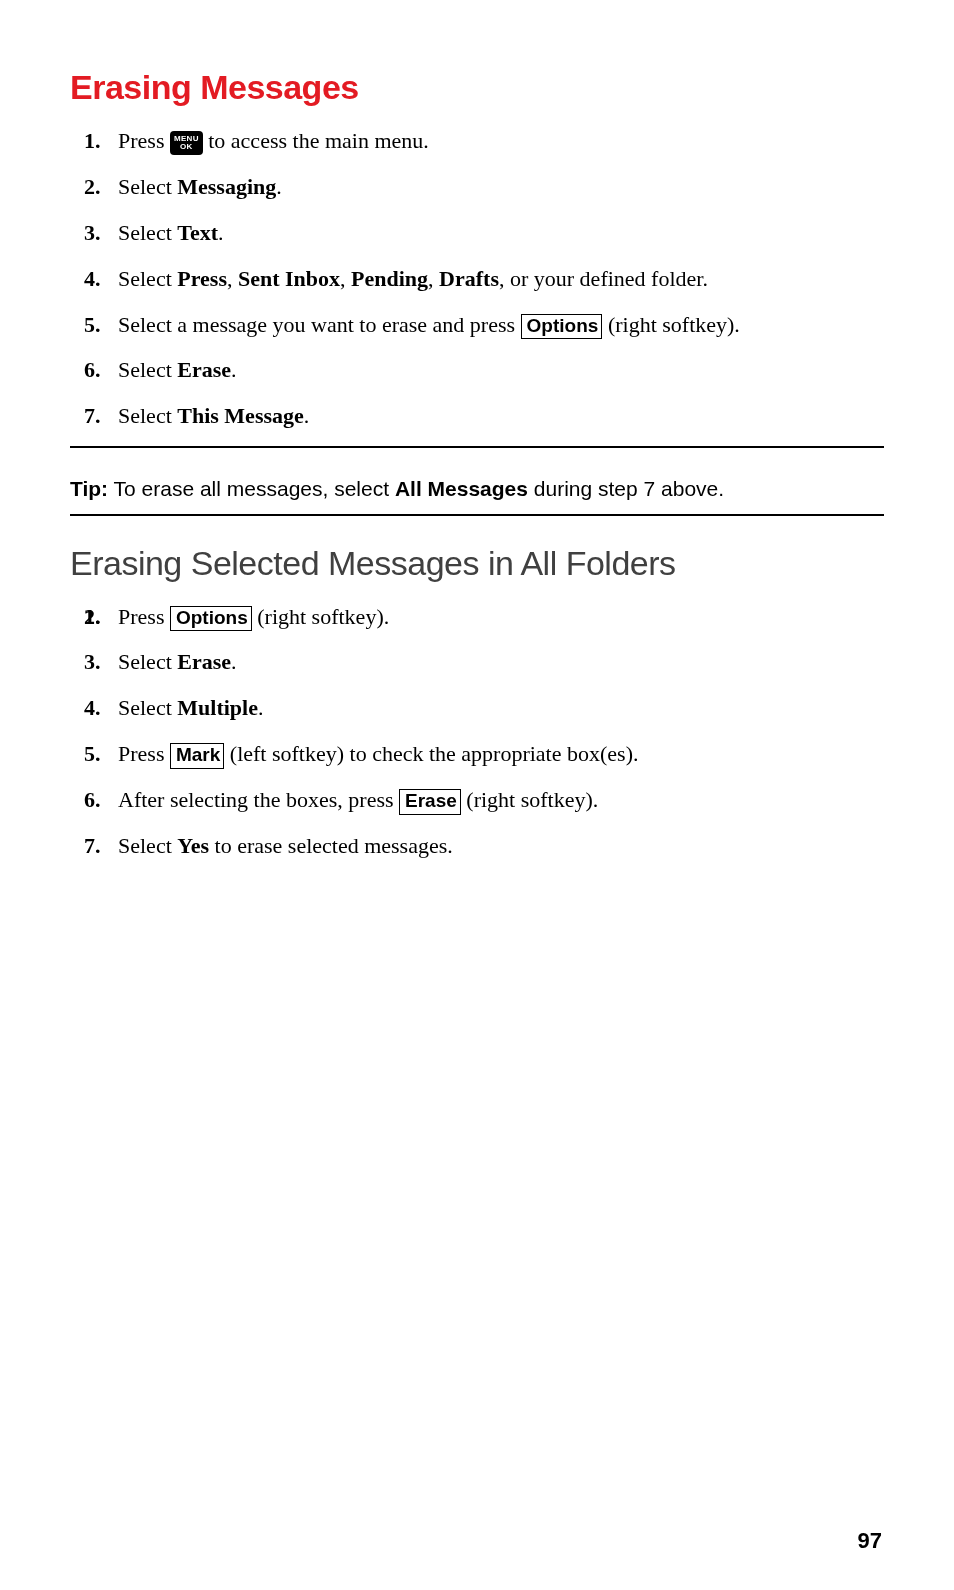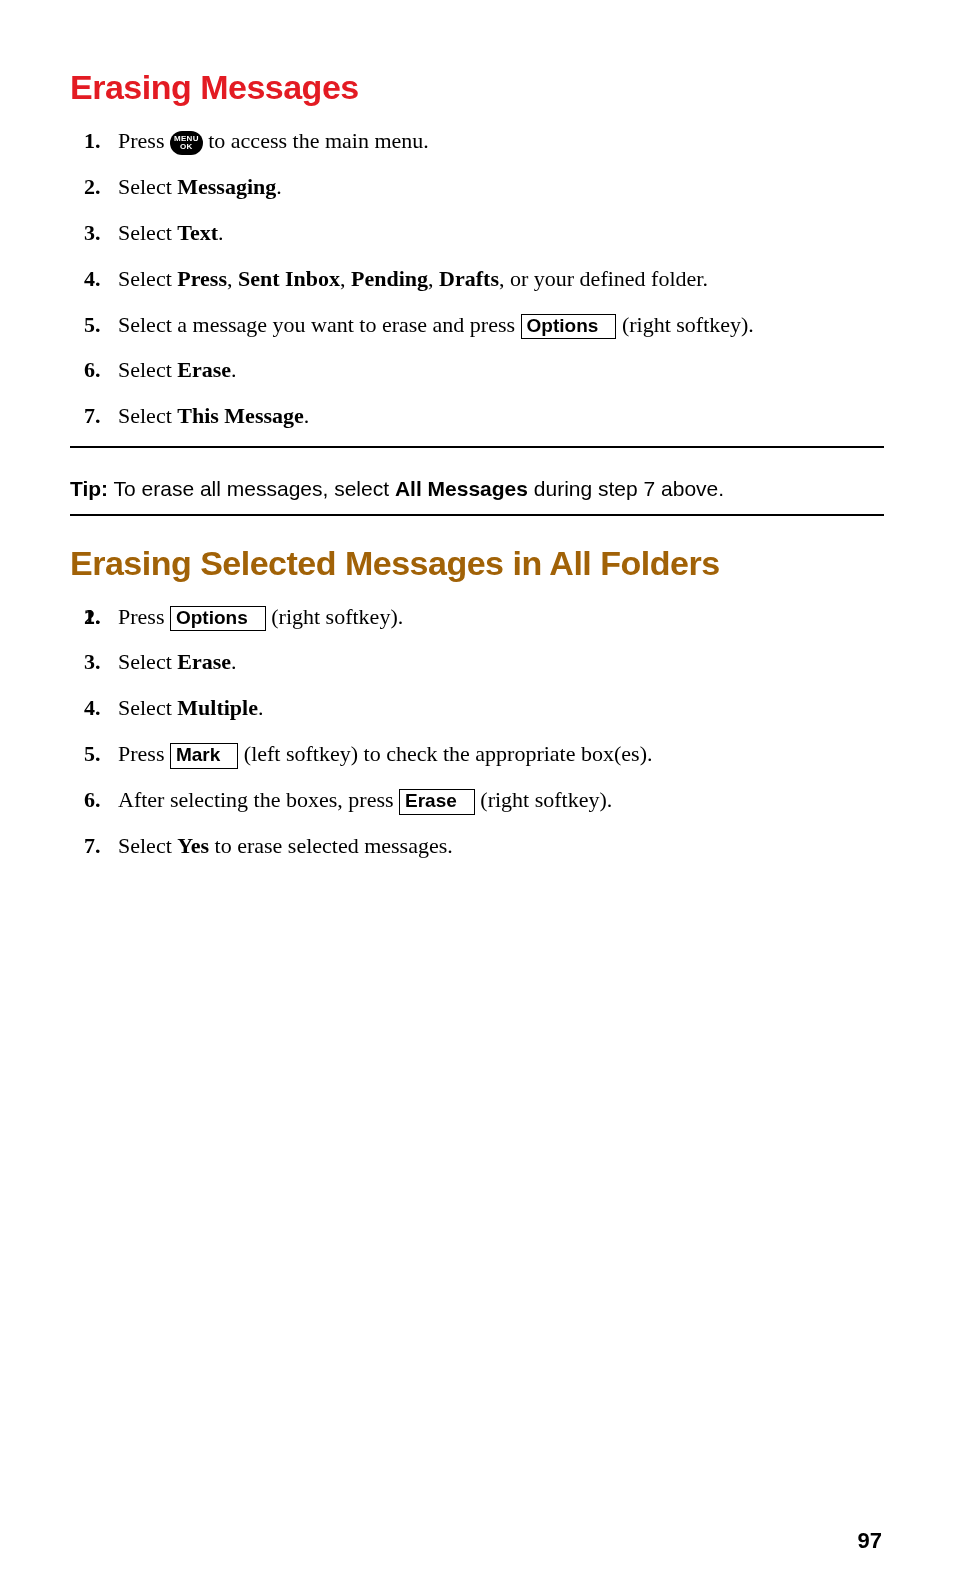--- a/index.html
+++ b/index.html
@@ -15,23 +15,23 @@
   .heading {
     font-family: 'Arial Black', Arial, sans-serif;
     font-weight: 900;
     font-size: 34px;
     color: #e31b23;
     margin-bottom: 18px;
     letter-spacing: -0.5px;
   }
   .heading2 {
     font-family: 'Arial Black', Arial, sans-serif;
-    font-weight: 700;
+    font-weight: 400;
     font-size: 34px;
-    color: #a16207;
+    color: #404040;
     margin-top: 28px;
     margin-bottom: 18px;
     letter-spacing: -0.5px;
   }
   ol {
     list-style: none;
     padding-left: 48px;
   }
   li {
     font-size: 22px;
@@ -46,37 +46,37 @@
     font-family: Georgia, serif;
   }
   .bold { font-weight: bold; }
   .menu-key {
     display: inline-flex;
     flex-direction: column;
     align-items: center;
     justify-content: center;
     background: #000;
     color: #fff;
-    border-radius: 12px;
+    border-radius: 4px;
     font-family: Arial, sans-serif;
     font-weight: bold;
     font-size: 8px;
     line-height: 0.95;
     padding: 2px 4px 2px 4px;
     vertical-align: middle;
     min-width: 28px;
     height: 24px;
     letter-spacing: 0.3px;
   }
   .menu-key .m1 { font-size: 8px; }
   .menu-key .m2 { font-size: 8px; }
   .boxed {
     display: inline-block;
     border: 1.5px solid #000;
-    padding: 0 17px 1px 5px;
+    padding: 0 3px 1px 5px;
     font-family: Arial, sans-serif;
     font-weight: bold;
     font-size: 19px;
     line-height: 1.2;
   }
   .tip-box {
     border-top: 2px solid #000;
     border-bottom: 2px solid #000;
     padding: 27px 0 10px 0;
     margin-top: 6px;

